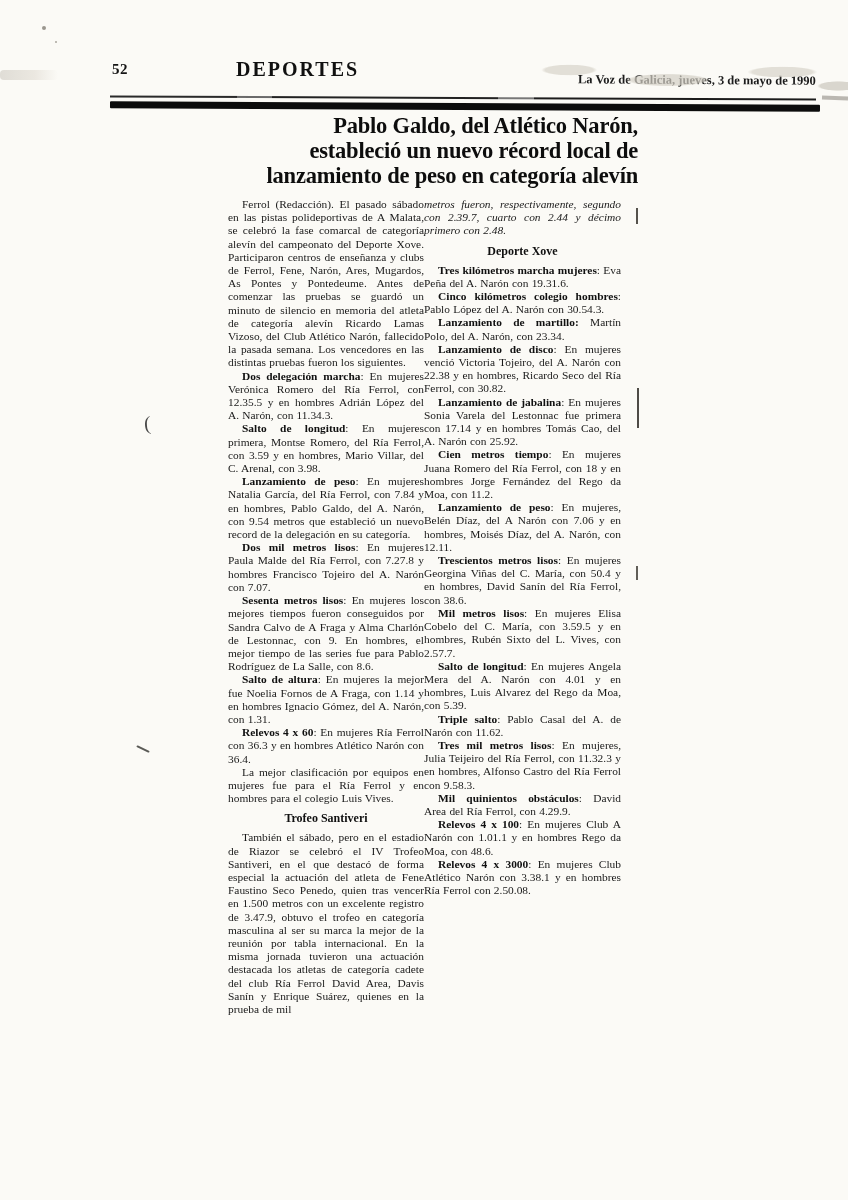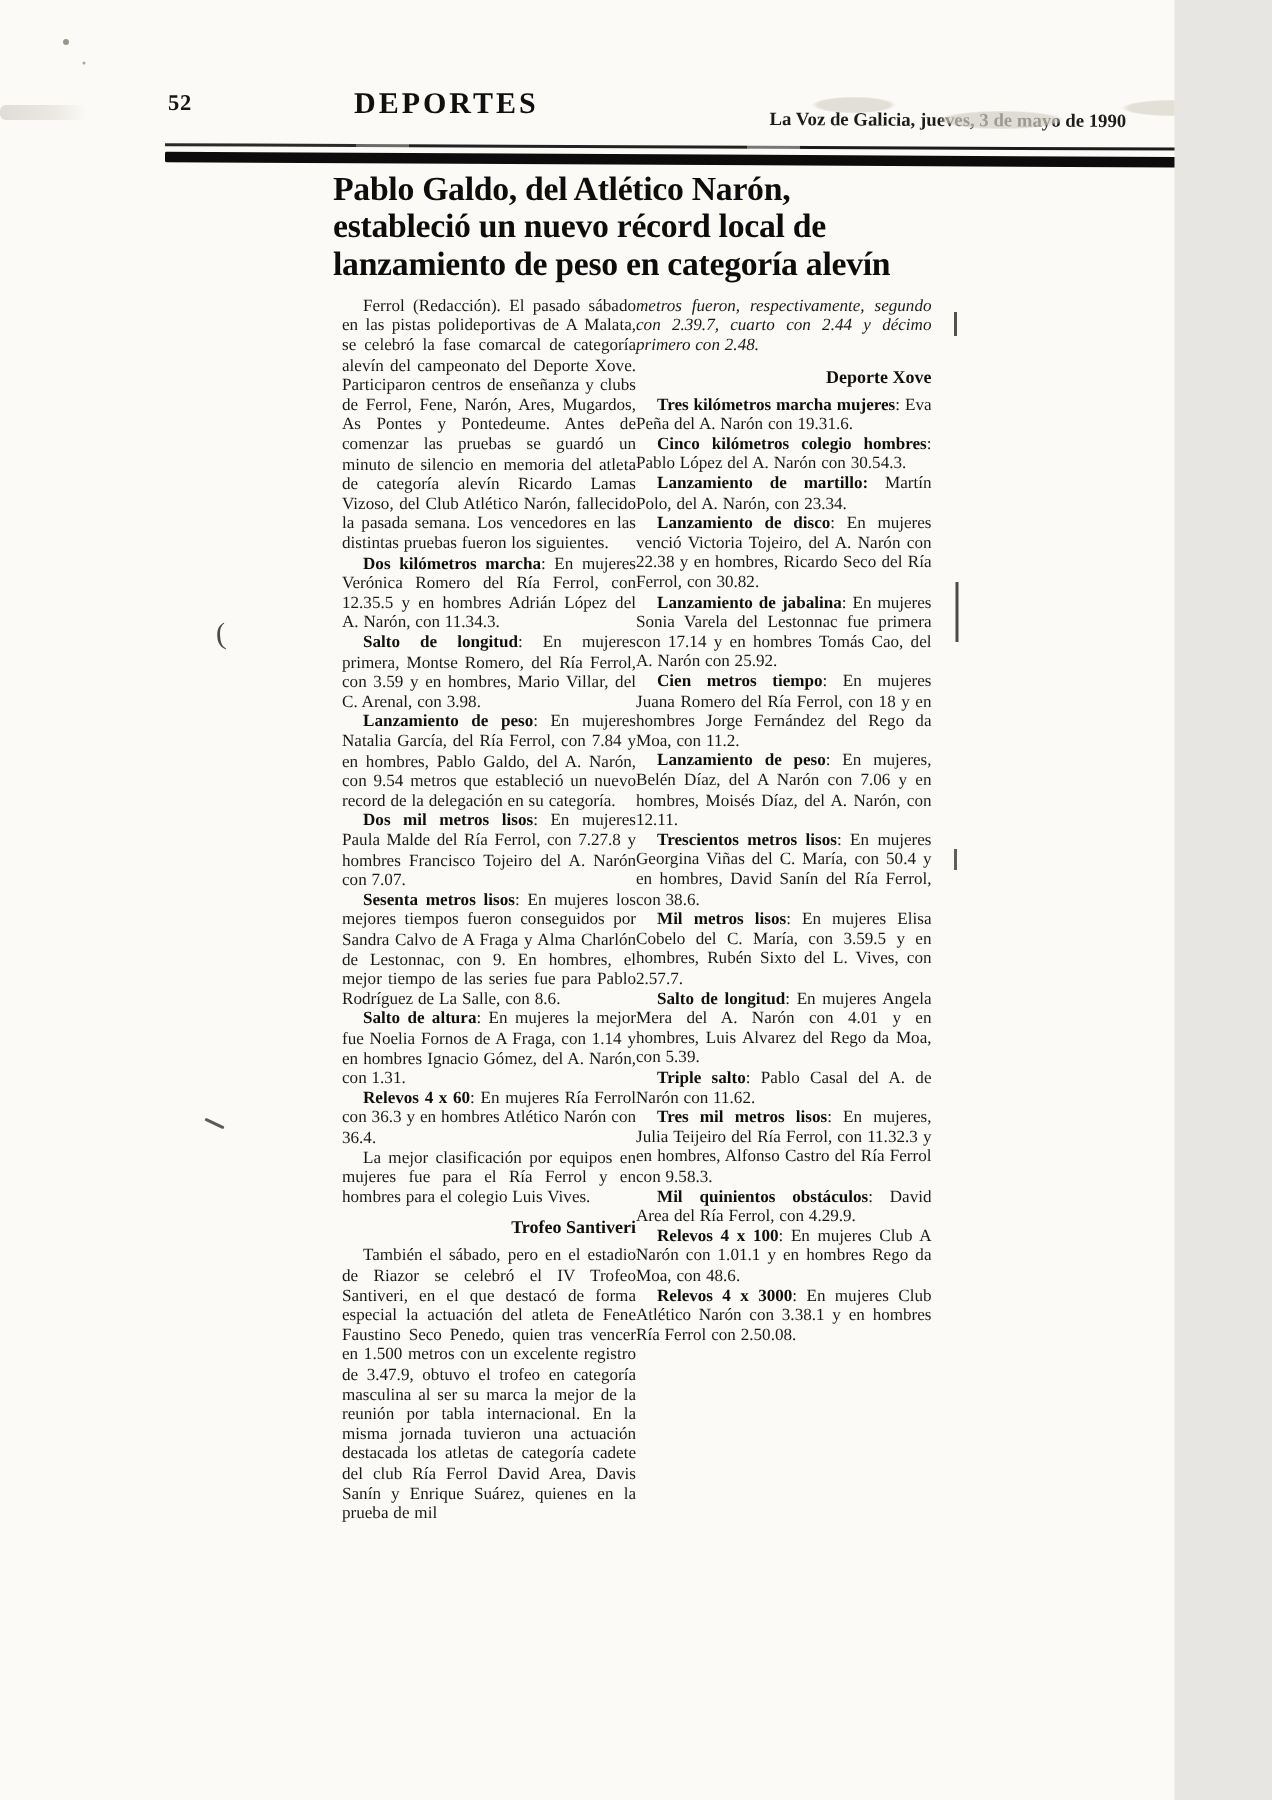--- a/index.html
+++ b/index.html
@@ -1,19 +1,19 @@
 <!DOCTYPE html>
 <html lang="es"><head>
 <meta charset="utf-8">
 <style>
   html,body{margin:0;padding:0;}
   body{background:#e8e6e2;}
   .page{
     position:relative;
-    width:783px;height:1200px;
+    width:848px;height:1200px;
     background:#fbfaf6;
     overflow:hidden;
     font-family:"Liberation Serif", serif;
     color:#1a1a1a;
   }
   
   .page-number{
     position:absolute;left:112px;top:61px;
     font-size:15px;font-weight:600;letter-spacing:.5px;color:#151515;
   }
@@ -33,21 +33,21 @@
   }
   .rule-thick{
     position:absolute;left:110px;top:103px;width:710px;height:7px;
     background:#0c0c0c;
     transform:rotate(.3deg);
     border-radius:1px;
   }
   
   .headline{
     position:absolute;left:222px;top:113px;width:416px;
-    margin:0;text-align:left;
+    margin:0;text-align:right;
     font-size:22.5px;line-height:25px;font-weight:700;
     letter-spacing:-.2px;color:#0d0d0d;
   }
   .headline span{display:block;}
   
   .article{
     position:absolute;left:228px;top:198px;width:404px;
     display:flex;
   }
   .col{width:196px;}
@@ -58,21 +58,21 @@
     text-align:justify;
     font-size:11.4px;
     line-height:13.2px;
     color:#191919;
     word-spacing:.4px;
   }
   .para b{font-weight:700;color:#101010;}
   .subhead{
     margin:7px 0 6px;
     text-indent:0;
-    text-align:right;
+    text-align:center;
     font-weight:700;
     font-size:12px;
     line-height:13px;
     color:#101010;
   }
   
   .artifact{position:absolute;pointer-events:none;}
   .dots-tl{
     left:42px;top:26px;width:4px;height:4px;border-radius:50%;
     background:#9a968e;
@@ -122,21 +122,21 @@
 
   <h1 class="headline" id="headline">
       <span>Pablo Galdo, del Atlético Narón,</span>
       <span>estableció un nuevo récord local de</span>
       <span>lanzamiento de peso en categoría alevín</span>
     </h1>
 
   <div class="article">
     <div class="col col-1" id="col1">
         <p class="para">Ferrol (Redacción). El pasado sábado en las pistas polideportivas de A Malata, se celebró la fase comarcal de categoría alevín del campeonato del Deporte Xove. Participaron centros de enseñanza y clubs de Ferrol, Fene, Narón, Ares, Mugardos, As Pontes y Pontedeume. Antes de comenzar las pruebas se guardó un minuto de silencio en memoria del atleta de categoría alevín Ricardo Lamas Vizoso, del Club Atlético Narón, fallecido la pasada semana. Los vencedores en las distintas pruebas fueron los siguientes.</p>
-        <p class="para"><b>Dos kilómetros marcha</b>: En mujeres Verónica Romero del Ría Ferrol, con 12.35.5 y en hombres Adrián López del A. Narón, con 11.34.3.</p>
+        <p class="para"><b>Dos delegación marcha</b>: En mujeres Verónica Romero del Ría Ferrol, con 12.35.5 y en hombres Adrián López del A. Narón, con 11.34.3.</p>
         <p class="para"><b>Salto de longitud</b>: En mujeres primera, Montse Romero, del Ría Ferrol, con 3.59 y en hombres, Mario Villar, del C. Arenal, con 3.98.</p>
         <p class="para"><b>Lanzamiento de peso</b>: En mujeres Natalia García, del Ría Ferrol, con 7.84 y en hombres, Pablo Galdo, del A. Narón, con 9.54 metros que estableció un nuevo record de la delegación en su categoría.</p>
         <p class="para"><b>Dos mil metros lisos</b>: En mujeres Paula Malde del Ría Ferrol, con 7.27.8 y hombres Francisco Tojeiro del A. Narón con 7.07.</p>
         <p class="para"><b>Sesenta metros lisos</b>: En mujeres los mejores tiempos fueron conseguidos por Sandra Calvo de A Fraga y Alma Charlón de Lestonnac, con 9. En hombres, el mejor tiempo de las series fue para Pablo Rodríguez de La Salle, con 8.6.</p>
         <p class="para"><b>Salto de altura</b>: En mujeres la mejor fue Noelia Fornos de A Fraga, con 1.14 y en hombres Ignacio Gómez, del A. Narón, con 1.31.</p>
         <p class="para"><b>Relevos 4 x 60</b>: En mujeres Ría Ferrol con 36.3 y en hombres Atlético Narón con 36.4.</p>
         <p class="para">La mejor clasificación por equipos en mujeres fue para el Ría Ferrol y en hombres para el colegio Luis Vives.</p>
         <p class="subhead">Trofeo Santiveri</p>
         <p class="para">También el sábado, pero en el estadio de Riazor se celebró el IV Trofeo Santiveri, en el que destacó de forma especial la actuación del atleta de Fene Faustino Seco Penedo, quien tras vencer en 1.500 metros con un excelente registro de 3.47.9, obtuvo el trofeo en categoría masculina al ser su marca la mejor de la reunión por tabla internacional. En la misma jornada tuvieron una actuación destacada los atletas de categoría cadete del club Ría Ferrol David Area, Davis Sanín y Enrique Suárez, quienes en la prueba de mil</p>
       </div>

